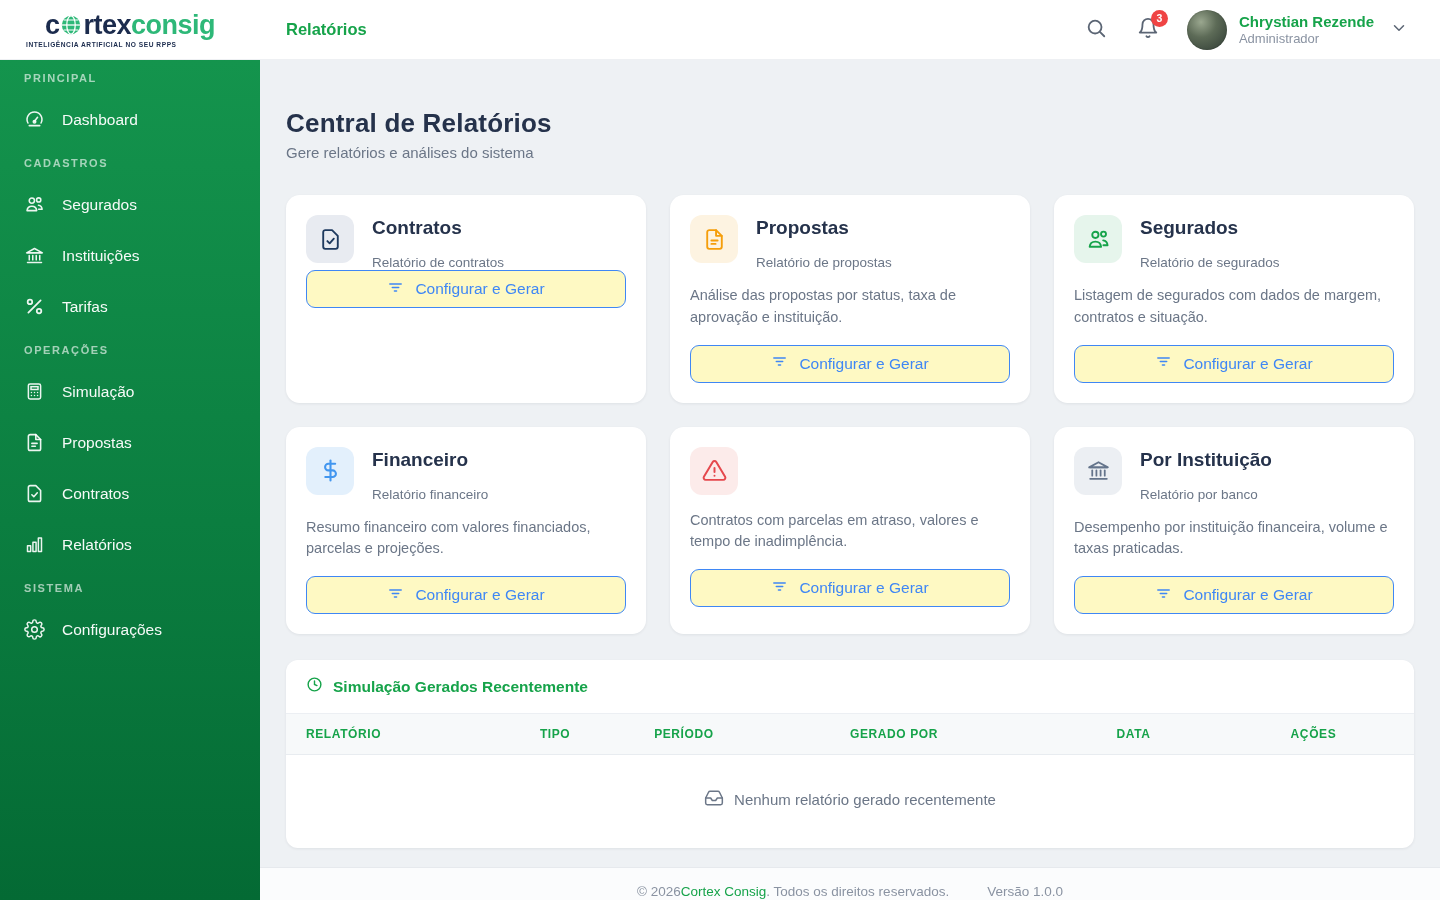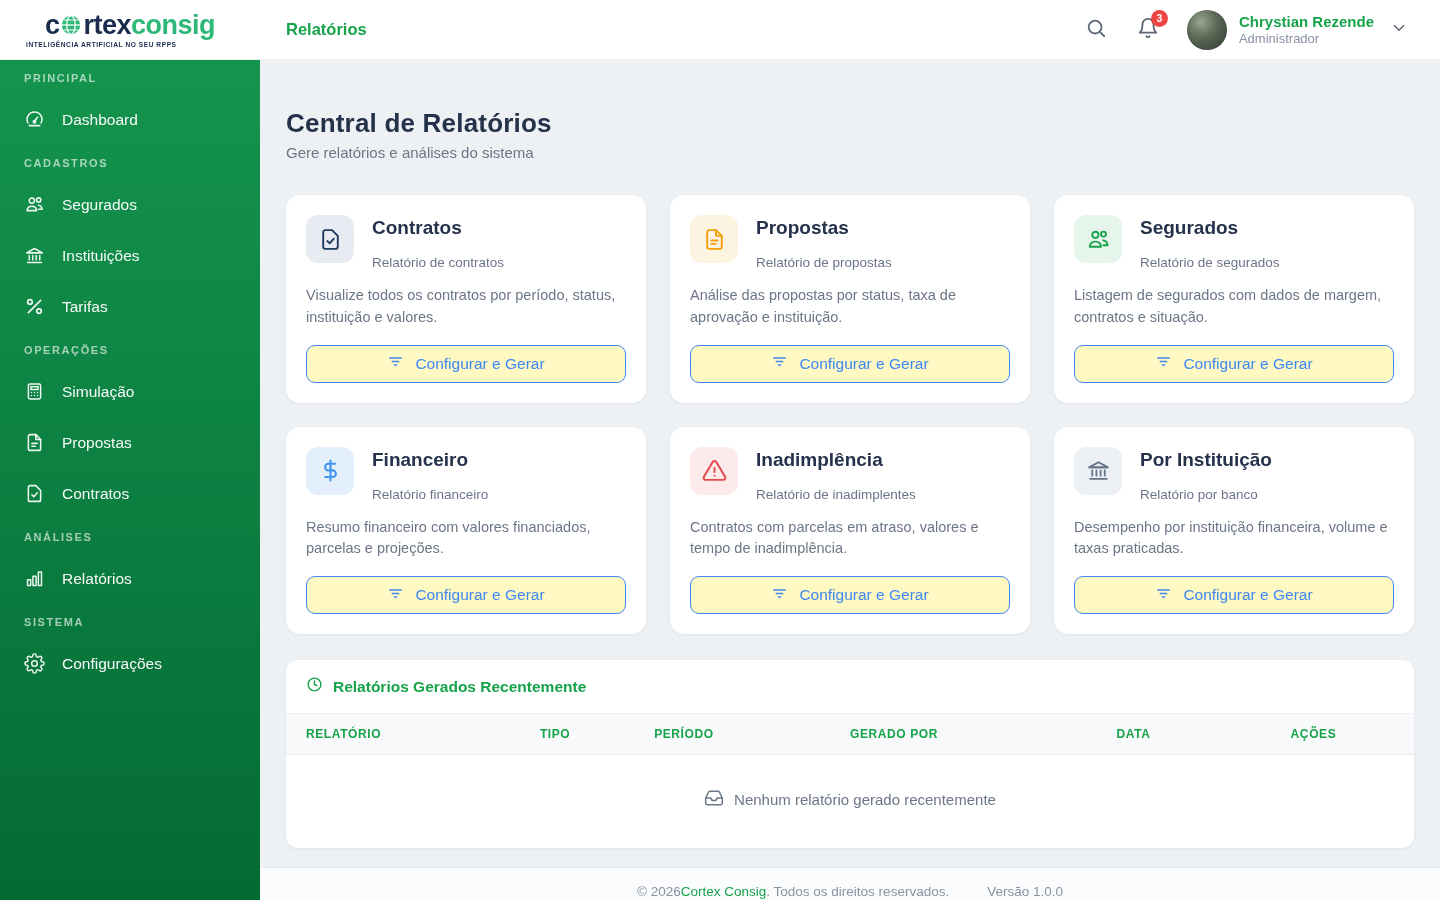--- a/index.html
+++ b/index.html
@@ -204,21 +204,20 @@
           <svg viewBox="0 0 24 24" fill="none" stroke="currentColor" stroke-width="1.8" stroke-linecap="round" stroke-linejoin="round">
             <path d="M13.5 3H7a2 2 0 0 0-2 2v14a2 2 0 0 0 2 2h10a2 2 0 0 0 2-2V8.5z"></path>
             <polyline points="9 13.5 11.2 15.7 15.2 11.2"></polyline>
           </svg>
         </span>
     <span class="s-label">Contratos</span>
   </div>
 </div>
 
   <div class="side-section">
-    <div class="side-section-label">ANÁLISES</div>
 
   <div class="side-item">
     <span class="s-icon">
           <svg viewBox="0 0 24 24" fill="none" stroke="currentColor" stroke-width="1.7" stroke-linejoin="round">
             <rect x="4" y="13.5" width="3.6" height="6.5"></rect>
             <rect x="10.2" y="9.5" width="3.6" height="10.5"></rect>
             <rect x="16.4" y="4.5" width="3.6" height="15.5"></rect>
           </svg>
         </span>
     <span class="s-label">Relatórios</span>
@@ -252,21 +251,20 @@
               <svg viewBox="0 0 24 24" fill="none" stroke="currentColor" stroke-width="1.8" stroke-linecap="round" stroke-linejoin="round">
                 <path d="M13.5 3H7a2 2 0 0 0-2 2v14a2 2 0 0 0 2 2h10a2 2 0 0 0 2-2V8.5z"></path>
                 <polyline points="9 13.5 11.2 15.7 15.2 11.2"></polyline>
               </svg>
             </div>
       <div>
         <div class="card-title">Contratos</div>
         <div class="card-sub">Relatório de contratos</div>
       </div>
     </div>
-    <p class="card-desc">Visualize todos os contratos por período, status, instituição e valores.</p>
     <button class="gen-btn">
       <span><svg viewBox="0 0 24 24" fill="none" stroke="currentColor" stroke-width="2.2" stroke-linecap="round">
                 <line x1="4" y1="7" x2="20" y2="7"></line>
                 <line x1="7.5" y1="12" x2="16.5" y2="12"></line>
                 <line x1="10.5" y1="17" x2="13.5" y2="17"></line>
               </svg></span>
       <span class="btn-label">Configurar e Gerar</span>
     </button>
   </article>
 
@@ -348,24 +346,20 @@
 
   <article class="card">
     <div class="card-head">
       <div class="tile" style="background: rgb(252, 235, 234); color: rgb(229, 72, 77);">
               <svg viewBox="0 0 24 24" fill="none" stroke="currentColor" stroke-width="1.9" stroke-linecap="round" stroke-linejoin="round">
                 <path d="M10.29 3.86 1.82 18a2 2 0 0 0 1.71 3h16.94a2 2 0 0 0 1.71-3L13.71 3.86a2 2 0 0 0-3.42 0z"></path>
                 <line x1="12" y1="9.5" x2="12" y2="13.5"></line>
                 <line x1="12" y1="17" x2="12.01" y2="17"></line>
               </svg>
             </div>
-      <div>
-        <div class="card-title">Inadimplência</div>
-        <div class="card-sub">Relatório de inadimplentes</div>
-      </div>
     </div>
     <p class="card-desc">Contratos com parcelas em atraso, valores e tempo de inadimplência.</p>
     <button class="gen-btn">
       <span><svg viewBox="0 0 24 24" fill="none" stroke="currentColor" stroke-width="2.2" stroke-linecap="round">
                 <line x1="4" y1="7" x2="20" y2="7"></line>
                 <line x1="7.5" y1="12" x2="16.5" y2="12"></line>
                 <line x1="10.5" y1="17" x2="13.5" y2="17"></line>
               </svg></span>
       <span class="btn-label">Configurar e Gerar</span>
     </button>
@@ -400,21 +394,21 @@
     </button>
   </article>
 </div>
 
     <section class="panel">
       <div class="panel-head">
         <span><svg viewBox="0 0 24 24" fill="none" stroke="currentColor" stroke-width="2" stroke-linecap="round">
               <circle cx="12" cy="12" r="9"></circle>
               <polyline points="12 7 12 12 15.5 13.5"></polyline>
             </svg></span>
-        <span>Relatórios Gerados Recentemente</span>
+        <span>Simulação Gerados Recentemente</span>
       </div>
       <div class="cols" id="table-cols">
           <div class="col-h">RELATÓRIO</div>
           <div class="col-h">TIPO</div>
           <div class="col-h">PERÍODO</div>
           <div class="col-h">GERADO POR</div>
           <div class="col-h">DATA</div>
           <div class="col-h">AÇÕES</div>
         </div>
       <div class="empty-row">

